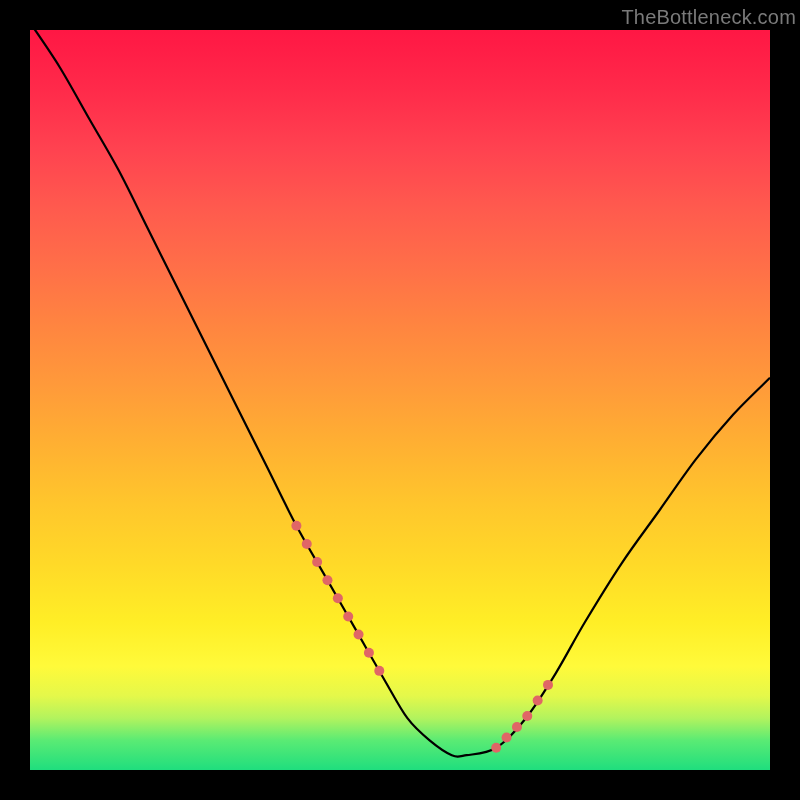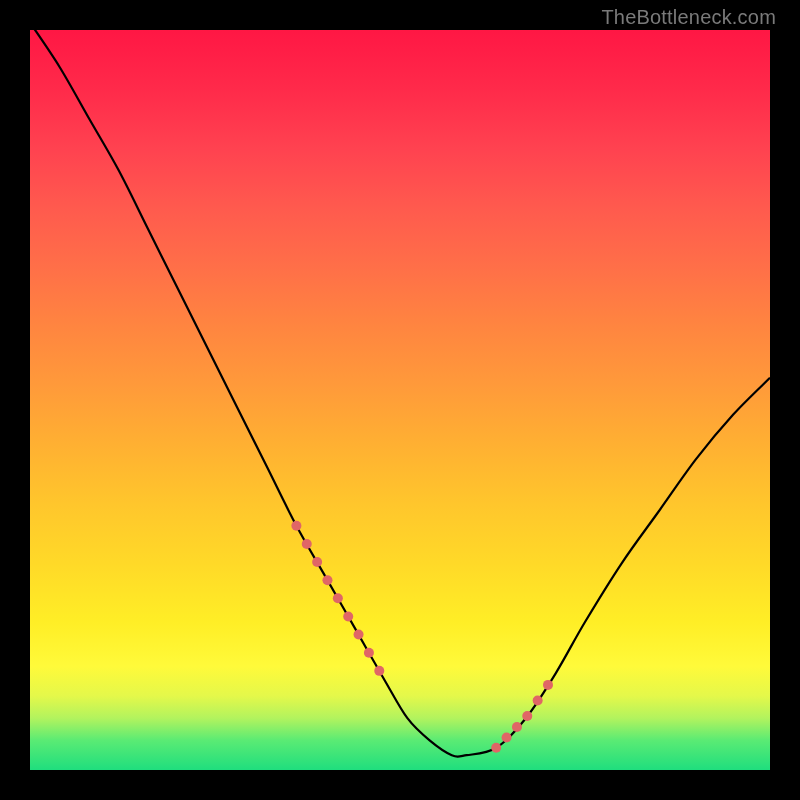--- a/index.html
+++ b/index.html
@@ -31,21 +31,21 @@
       #ffee26 80%,
       #fffa3a 86%,
       #e4f84a 90%,
       #b2f35e 93%,
       #5aeb74 96%,
       #1fde7e 100%);
   }
   .watermark {
     position: absolute;
     top: 6px;
-    right: 24px;
+    right: 4px;
     color: #7a7a7a;
     font-size: 20px;
     font-weight: 500;
     letter-spacing: 0.2px;
     user-select: none;
   }
   svg.curve {
     position: absolute;
     left: 0;
     top: 0;

